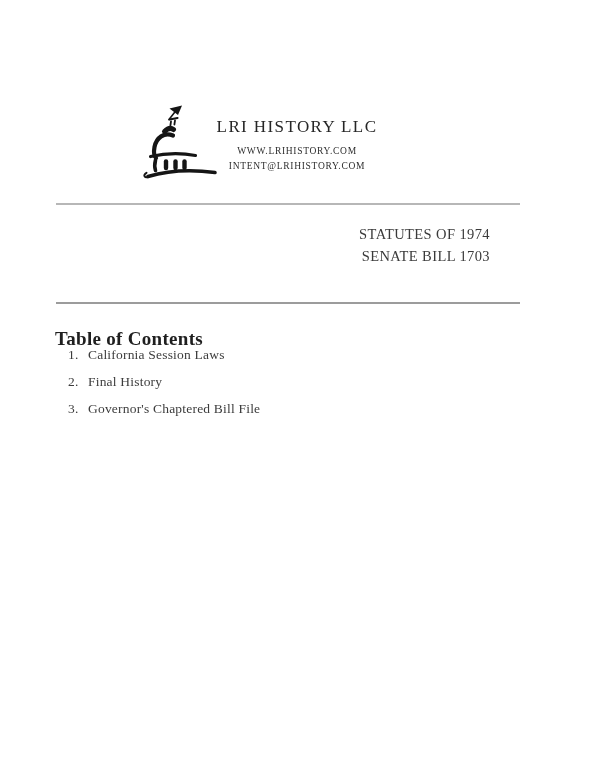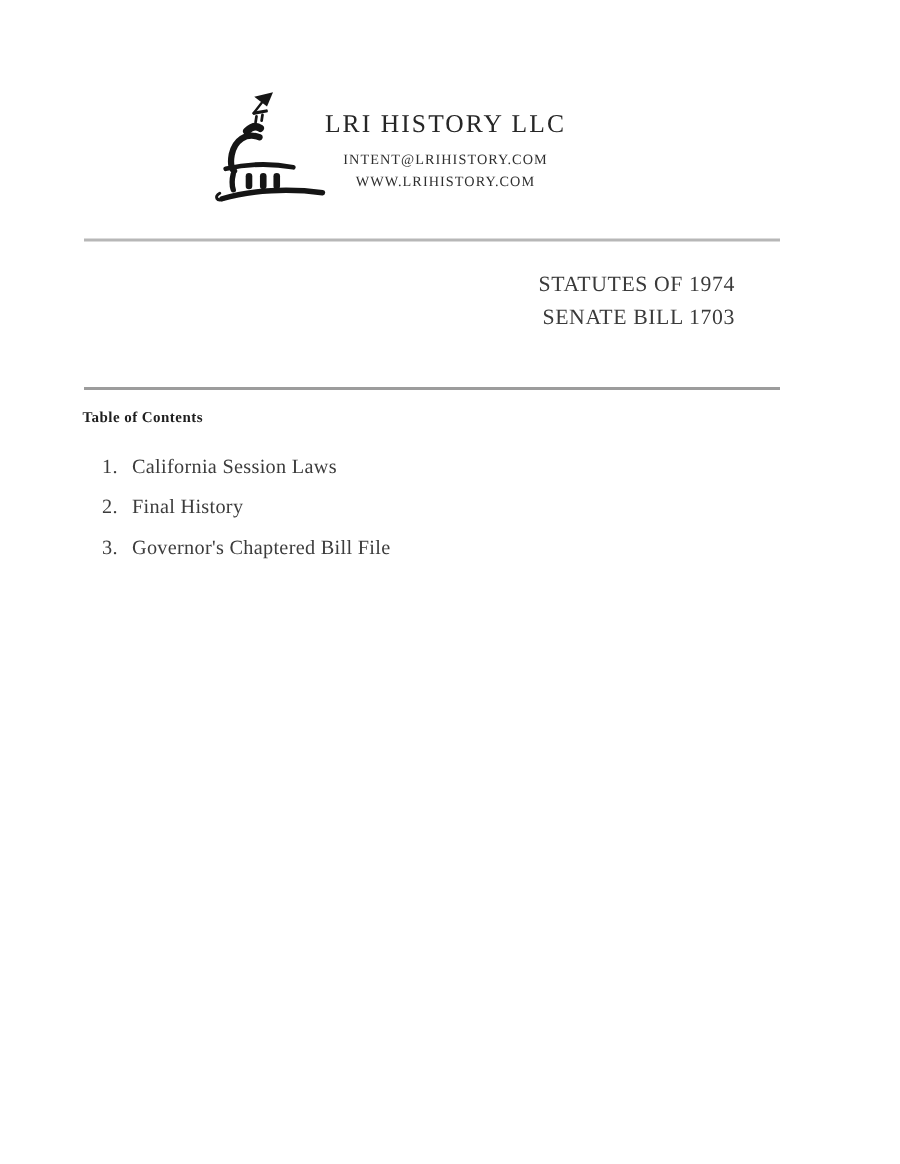--- a/index.html
+++ b/index.html
@@ -8,20 +8,21 @@
     background: #ffffff;
   }
   .page {
     position: relative;
     width: 600px;
     height: 564px;
     background: #ffffff;
     font-family: "Liberation Serif", "DejaVu Serif", serif;
     color: #222222;
     overflow: hidden;
+    margin-top: 44px;
   }
 
   
   .logo {
     position: absolute;
     left: 138px;
     top: 58px;
     width: 80px;
     height: 82px;
   }
@@ -79,22 +80,22 @@
     line-height: 22px;
     letter-spacing: 0.4px;
     color: #3a3a3a;
     white-space: pre;
   }
 
   
   .toc-heading {
     position: absolute;
     left: 55px;
-    top: 273px;
-    font-size: 10px;
+    top: 284px;
+    font-size: 19px;
     font-weight: bold;
     letter-spacing: 0.3px;
     color: #1f1f1f;
   }
   .toc-list {
     position: absolute;
     left: 68px;
     top: 303px;
     width: 350px;
   }
@@ -142,22 +143,22 @@
       <path d="M37.5,59.5 L37.5,66" stroke-width="4.4"></path>
       <path d="M46.5,59.5 L46.5,66" stroke-width="4.4"></path>
 
       <path d="M10,74.5 C30,68.5 55,67.5 77,70.5" stroke-width="3.6"></path>
       <path d="M11,74.7 C6.5,76.5 4.5,73 8.5,70.8" stroke-width="2"></path>
     </g>
   </svg>
 
   <div class="company-block">
     <div class="company-name">LRI HISTORY LLC</div>
+    <div class="contact-line">WWW.LRIHISTORY.COM</div>
     <div class="contact-line">INTENT@LRIHISTORY.COM</div>
-    <div class="contact-line">WWW.LRIHISTORY.COM</div>
   </div>
 
   <div class="rule rule-top"></div>
 
   <div class="case-block">
     <div class="case-line">STATUTES OF 1974</div>
     <div class="case-line">SENATE BILL 1703</div>
   </div>
 
   <div class="rule rule-bottom"></div>

